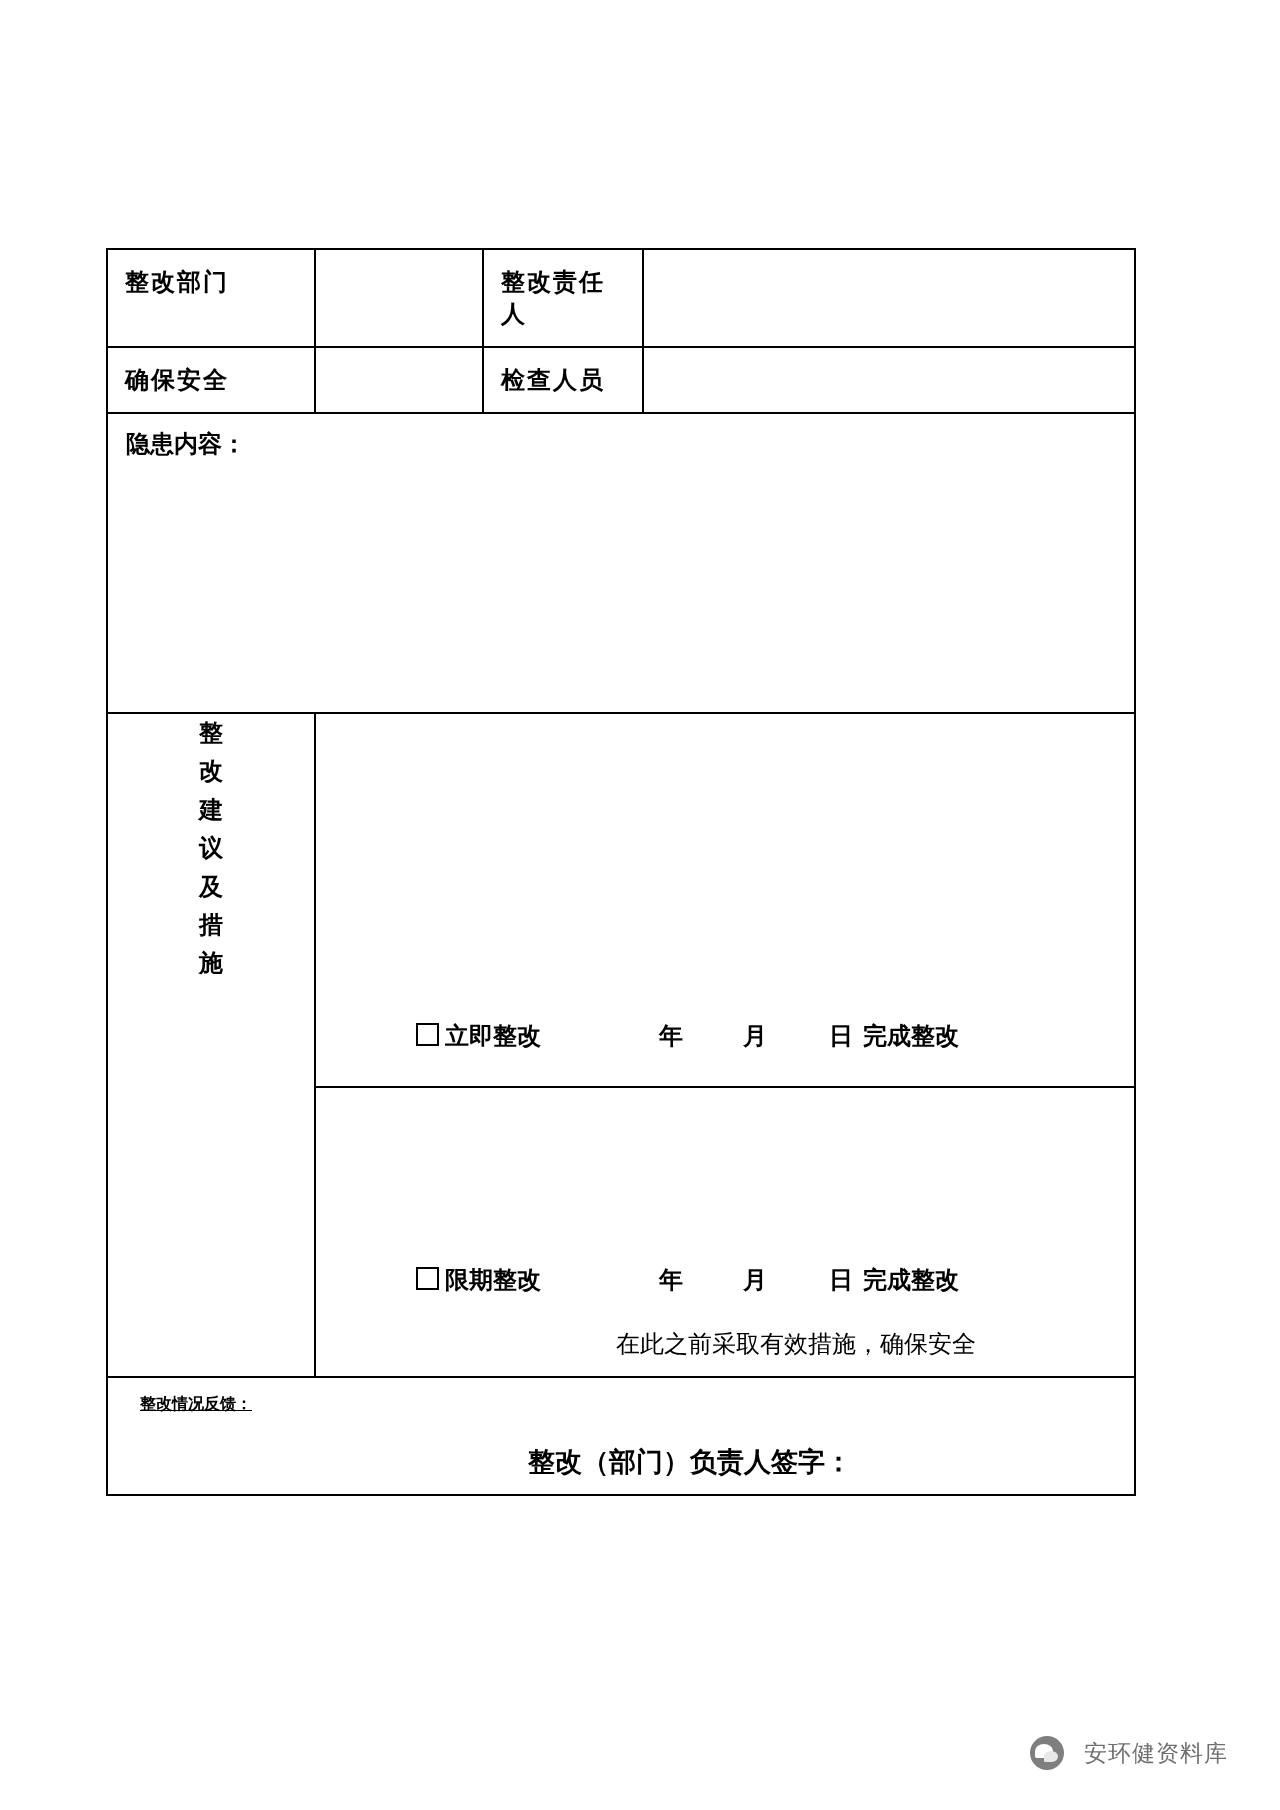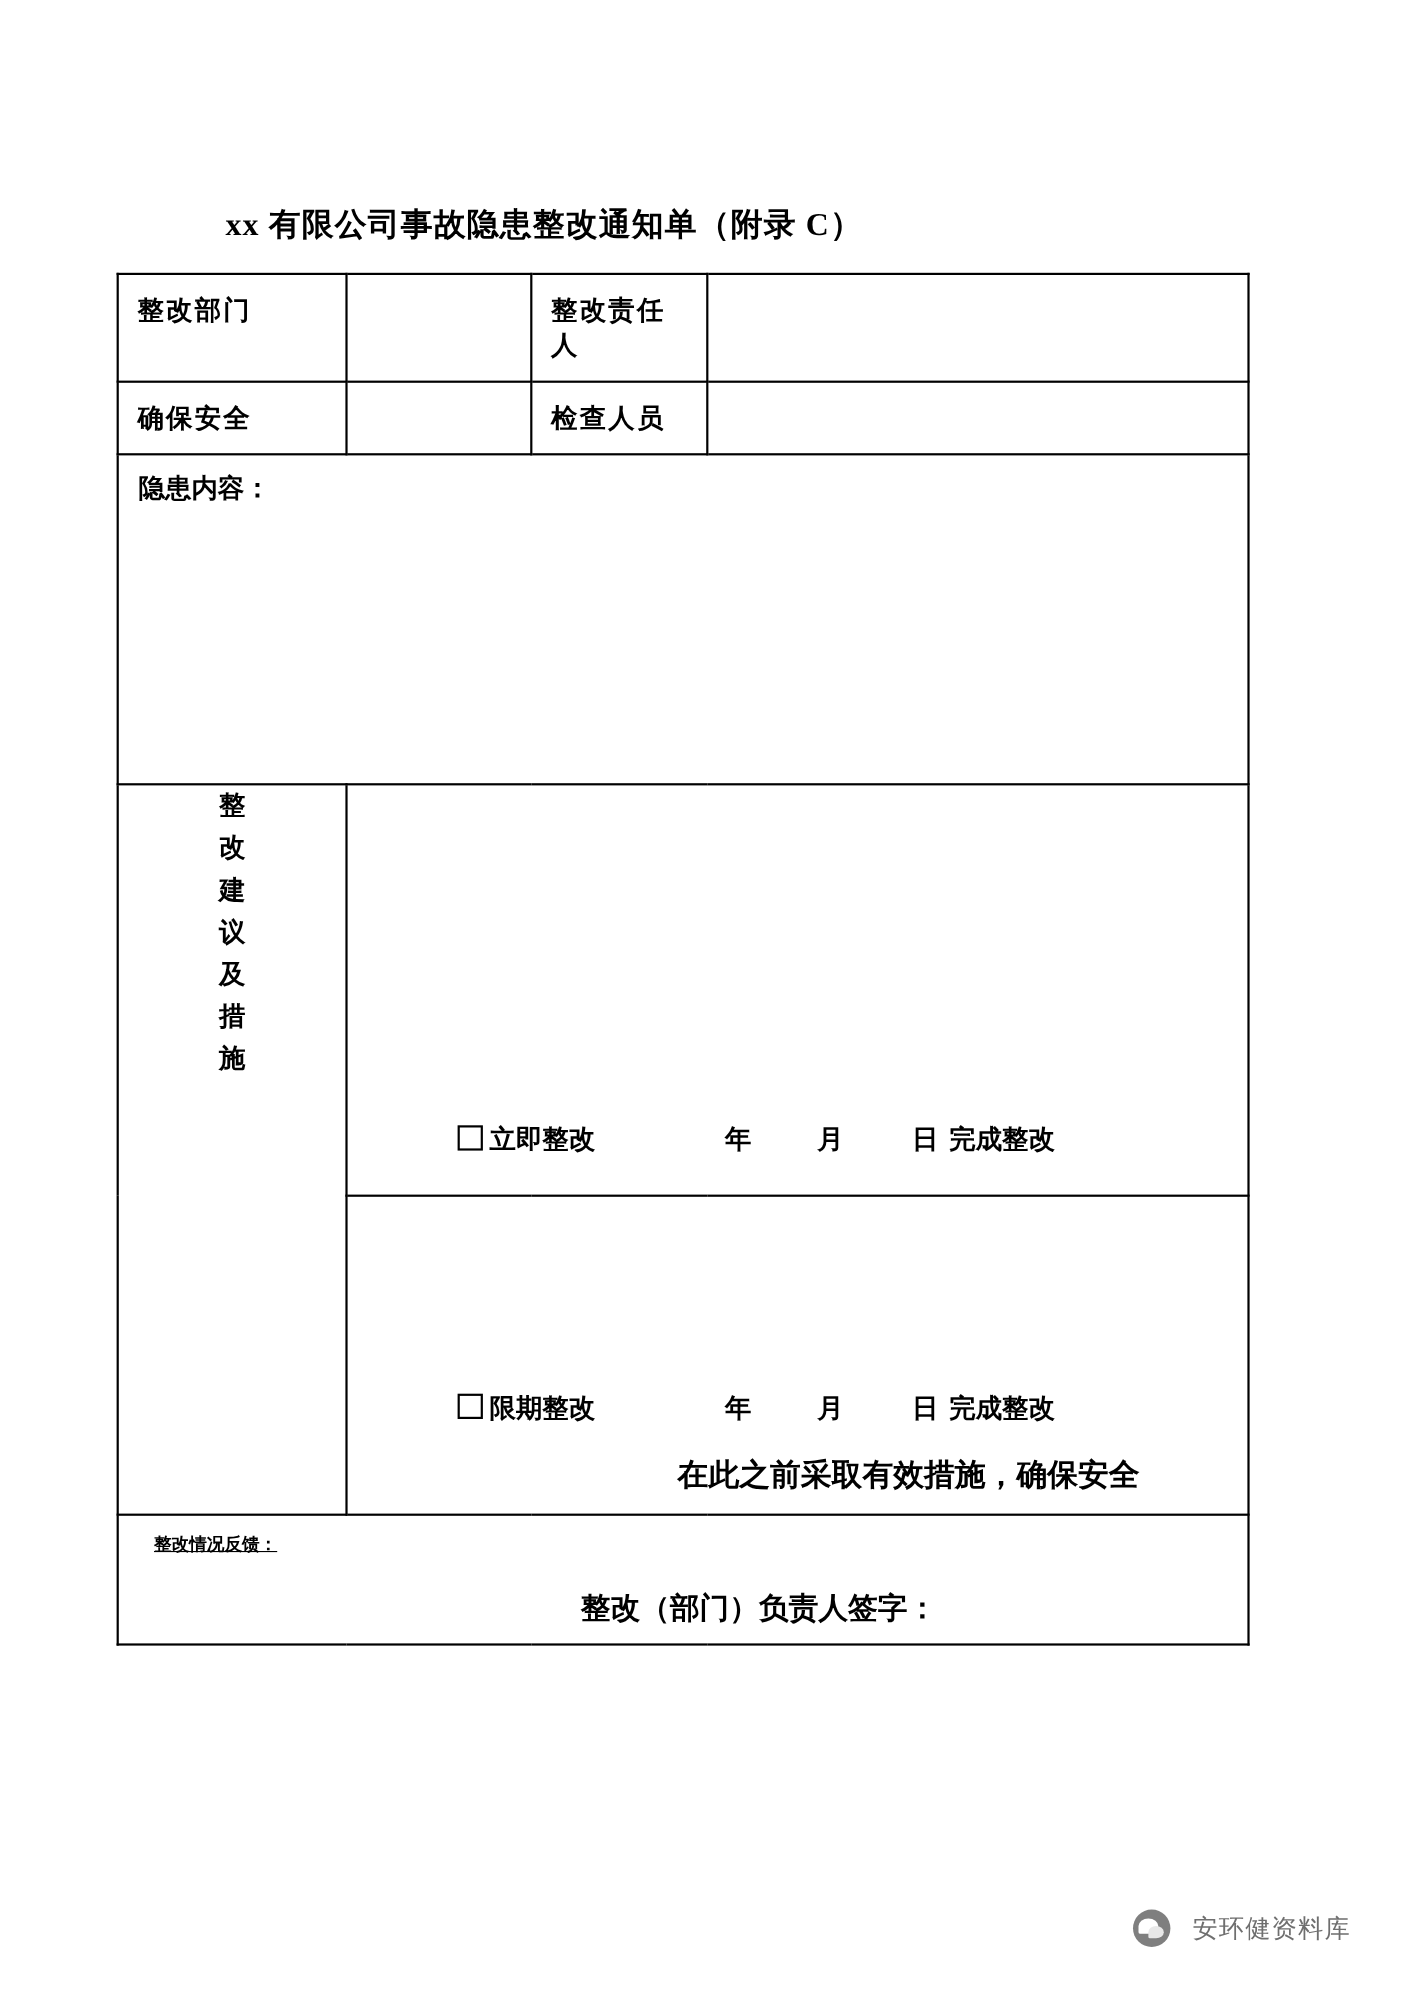--- a/index.html
+++ b/index.html
@@ -115,22 +115,22 @@
   }
   .sp-1 { display: inline-block; width: 118px; }
   .sp-2 { display: inline-block; width: 60px; }
   .sp-3 { display: inline-block; width: 62px; }
   .sp-4 { display: inline-block; width: 10px; }
 
   .note-line {
     position: absolute;
     left: 300px;
     bottom: 16px;
-    font-size: 28px;
-    font-weight: bold;
+    font-size: 24px;
+    font-weight: normal;
     white-space: nowrap;
   }
 
   .feedback-cell {
     height: 116px;
     position: relative;
   }
   .feedback-label {
     position: absolute;
     left: 32px;
@@ -198,21 +198,20 @@
     color: #6f6f6f;
     letter-spacing: 1px;
     white-space: nowrap;
   }
 </style>
 </head>
 <body>
 
 <div class="page">
 
-  <div class="doc-title">xx 有限公司事故隐患整改通知单（附录 C）</div>
 
   <table class="form">
     <colgroup>
       <col style="width:208px">
       <col style="width:168px">
       <col style="width:160px">
       <col style="width:492px">
     </colgroup>
     <tbody>
       <tr>

